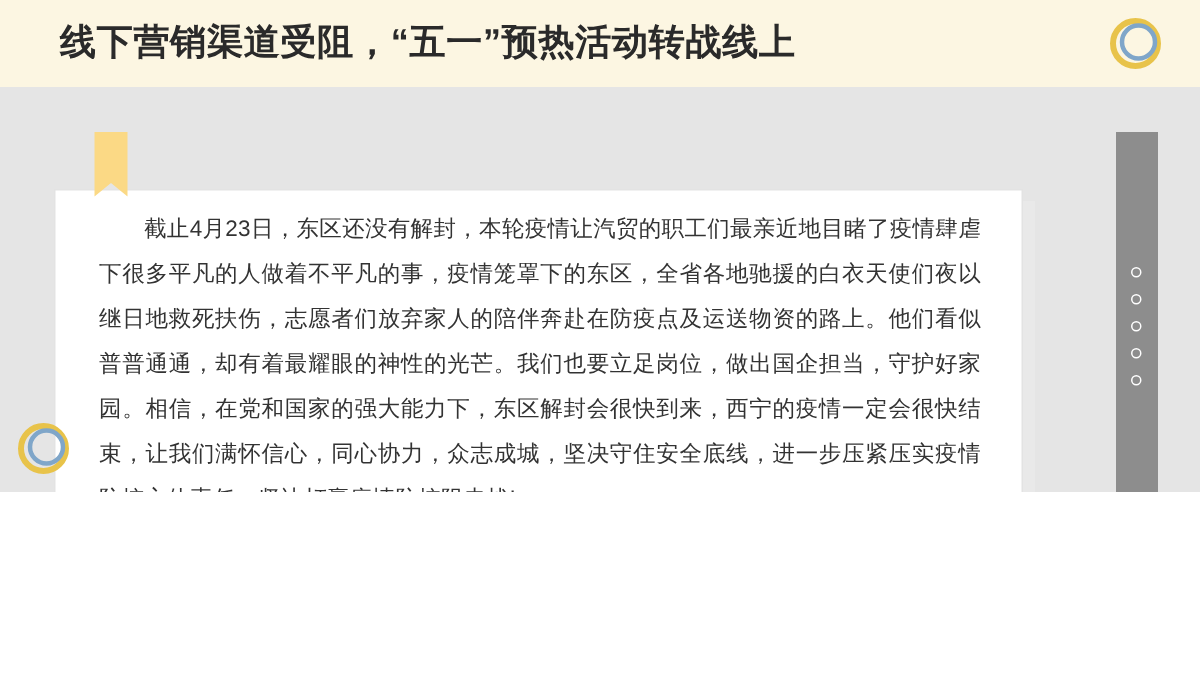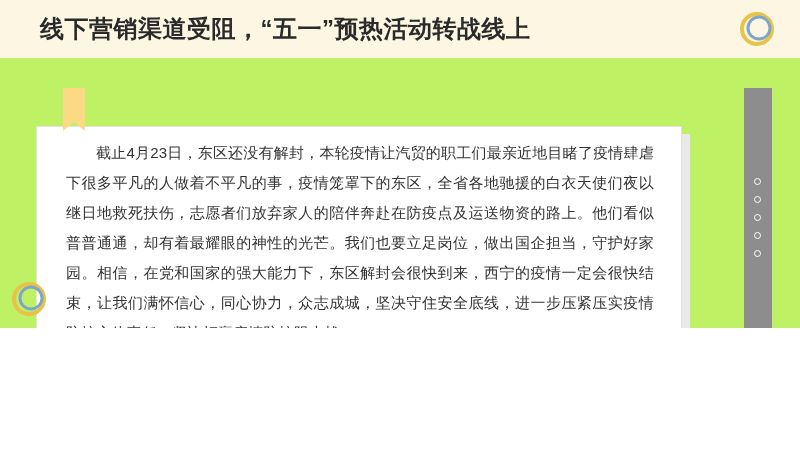--- a/index.html
+++ b/index.html
@@ -10,21 +10,21 @@
     width: 800px;
     height: 450px;
     overflow: hidden;
     font-family: "Liberation Sans", sans-serif;
     background: #ffffff;
   }
   .slide {
     position: relative;
     width: 800px;
     height: 328px;
-    background: #bef264;
+    background: #e5e5e5;
     overflow: hidden;
   }
   
   .header-band {
     position: absolute;
     left: 0;
     top: 0;
     width: 800px;
     height: 58px;
     background: #fcf6e2;

